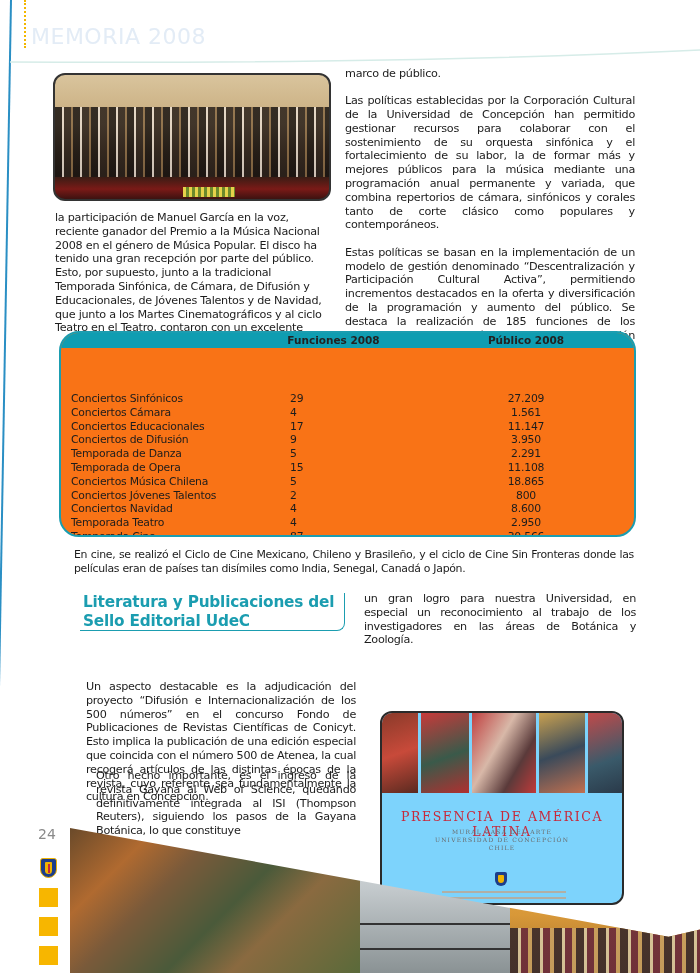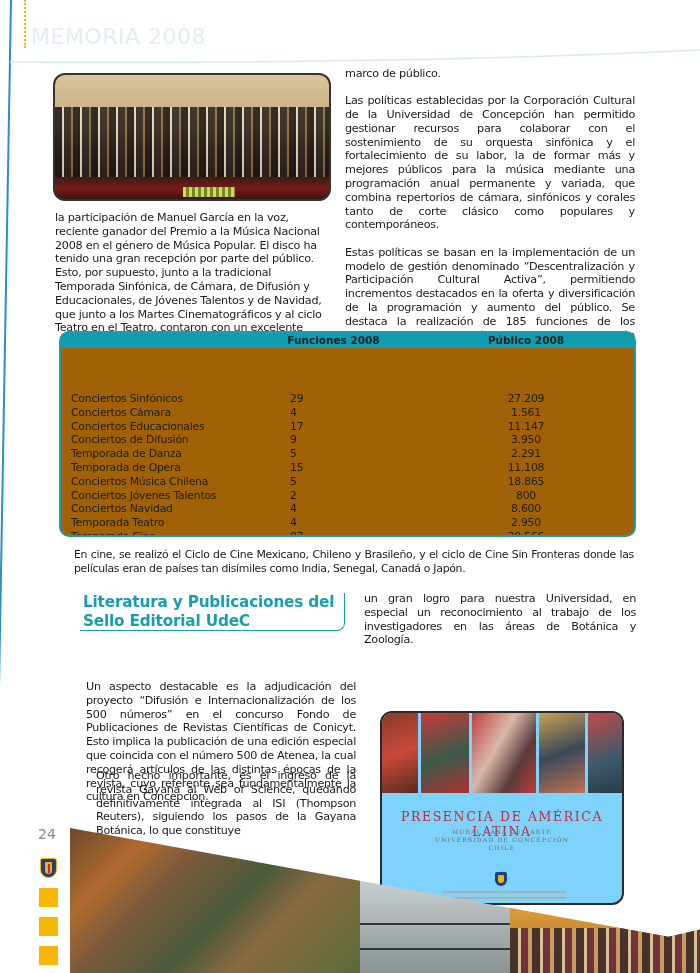--- a/index.html
+++ b/index.html
@@ -19,21 +19,21 @@
   .orchestra .flowers { position: absolute; left: 128px; bottom: 2px; width: 52px; height: 10px; background: repeating-linear-gradient(90deg, #e6d24a 0 3px, #6b8a2c 3px 6px); }
 
   .text { position: absolute; font-size: 11.2px; line-height: 13.8px; color: #1c1c1c; font-family: "DejaVu Sans", sans-serif; }
   .just { text-align: justify; }
   .right { text-align: left; }
   .p-gap { margin-top: 13.5px; }
 
   .col-left-1 { left: 55px; top: 211px; width: 277px; letter-spacing: -0.25px; }
   .col-right-1 { left: 345px; top: 67px; width: 290px; letter-spacing: -0.25px; }
 
-  .table-box { position: absolute; left: 59px; top: 331px; width: 577px; height: 206px; border: 2px solid #1b9db0; border-radius: 10px; background: #a16207; overflow: hidden; }
+  .table-box { position: absolute; left: 59px; top: 331px; width: 577px; height: 206px; border: 2px solid #1b9db0; border-radius: 20px; background: #f97316; overflow: hidden; }
   .table-head { position: absolute; left: 0; top: 0; width: 100%; height: 15px; background: #0f9db1; }
   .table-head .h { position: absolute; top: 1px; font-size: 10.5px; font-weight: bold; color: #222; }
   .h-func { left: 215px; width: 115px; text-align: center; }
   .h-pub { left: 405px; width: 120px; text-align: center; }
   .rows { position: absolute; left: 0; top: 15px; width: 100%; margin-top: 44px; }
   .row { position: relative; height: 13.8px; font-size: 10.8px; line-height: 13.8px; color: #1c1c1c; letter-spacing: -0.2px; }
   .row .c1 { position: absolute; left: 10px; }
   .row .c2 { position: absolute; left: 229px; width: 115px; text-align: left; }
   .row .c3 { position: absolute; left: 405px; width: 120px; text-align: center; }
   .row.total { font-weight: bold; font-style: italic; }

